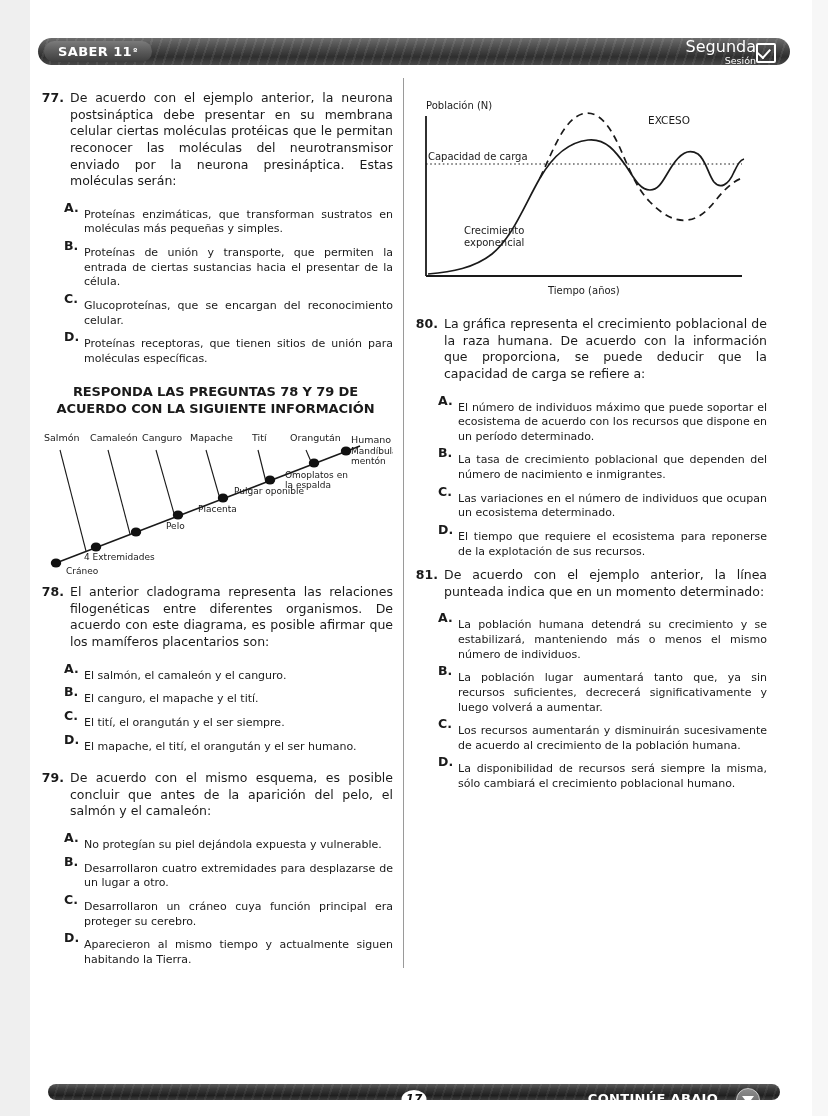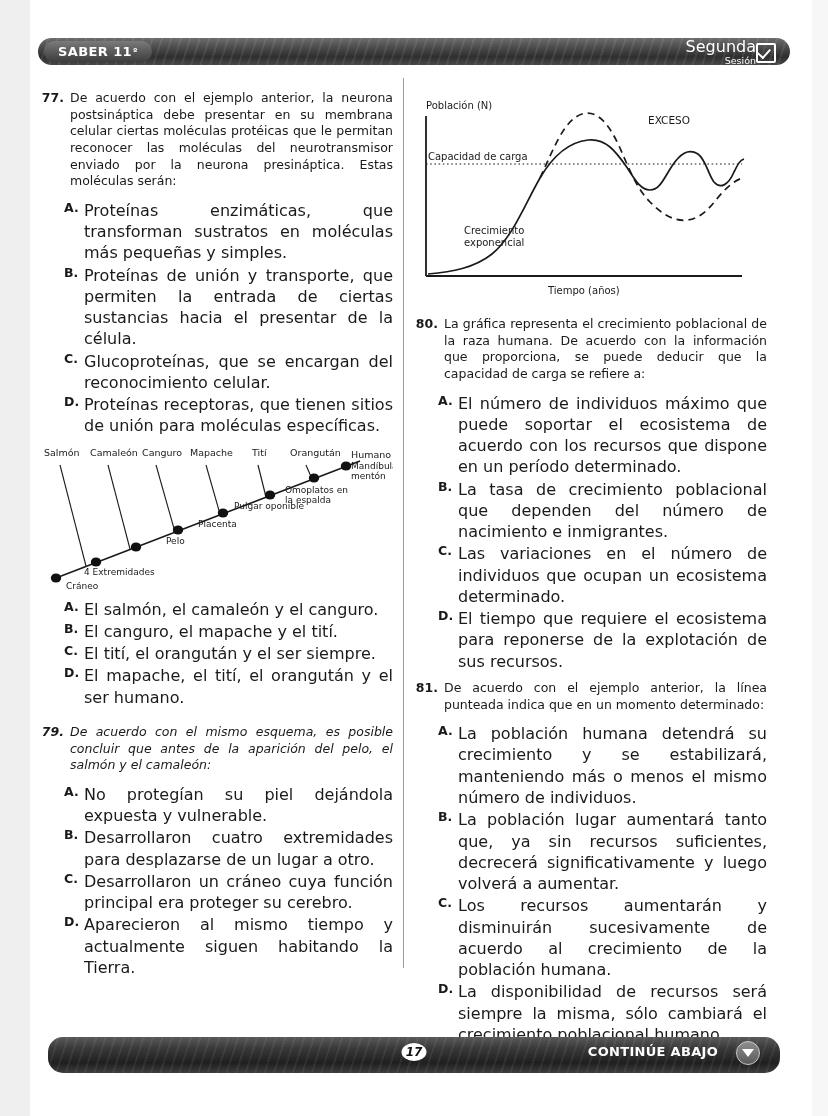--- a/index.html
+++ b/index.html
@@ -152,24 +152,25 @@
   }
   .opt-letter {
     font-weight: bold;
     font-size: 12.5px;
     width: 20px;
     flex: 0 0 20px;
     line-height: 1.33;
   }
   .opt-text {
     flex: 1 1 auto;
-    font-size: 16px;
+    font-size: 11px;
     line-height: 1.33;
     text-align: justify;
     text-justify: inter-word;
+    margin-top: 8px;
   }
   .option:last-child .opt-text { text-align: justify; }
 
   
   .opt-indent { padding-left: 26px; }
 
   
   .section-head {
     text-align: center;
     font-weight: bold;
@@ -179,22 +180,22 @@
     letter-spacing: -0.1px;
   }
 
   
   .figure { margin: 4px 0 10px 0; }
   .figure svg { display: block; }
 
   
   .footer-bar {
     position: absolute;
-    left: 48px; bottom: 43px;
-    width: 732px; height: 36px;
+    left: 48px; bottom: 16px;
+    width: 732px; height: 16px;
     border-radius: 15px;
     background: linear-gradient(180deg,#5a5a5a 0%,#3a3a3a 30%,#1f1f1f 72%,#3d3d3d 100%);
     overflow: hidden;
   }
   .footer-hatch {
     position: absolute;
     left: 0; top: 0; right: 0; bottom: 0;
     background-image: repeating-linear-gradient(
         108deg,
         rgba(255,255,255,0.06) 0px,
@@ -285,20 +286,21 @@
       <div class="option">
         <div class="opt-letter">C.</div>
         <div class="opt-text">Glucoproteínas, que se encargan del reconocimiento celular.</div>
       </div>
       <div class="option">
         <div class="opt-letter">D.</div>
         <div class="opt-text">Proteínas receptoras, que tienen sitios de unión para moléculas específicas.</div>
       </div>
     </div>
 
+    <div class="section-head">RESPONDA LAS PREGUNTAS 78 Y 79 DE ACUERDO CON LA SIGUIENTE INFORMACIÓN</div>
 
     <div class="figure">
       <svg width="355" height="148" viewBox="0 0 355 148">
 
         <line x1="18" y1="137" x2="322" y2="20" stroke="#1a1a1a" stroke-width="1.6"></line>
 
         <line x1="48" y1="125" x2="22" y2="24" stroke="#1a1a1a" stroke-width="1.1"></line>
         <line x1="92" y1="108" x2="70" y2="24" stroke="#1a1a1a" stroke-width="1.1"></line>
         <line x1="137" y1="91" x2="118" y2="24" stroke="#1a1a1a" stroke-width="1.1"></line>
         <line x1="182" y1="73" x2="168" y2="24" stroke="#1a1a1a" stroke-width="1.1"></line>
@@ -331,40 +333,44 @@
           <tspan id="trait5a" x="247" dy="0">Omoplatos en</tspan>
           <tspan id="trait5b" x="247" dy="10">la espalda</tspan>
         </text>
         <text x="313" y="28" font-size="9" font-family="DejaVu Sans, Liberation Sans, sans-serif" fill="#1a1a1a">
           <tspan id="trait6a" x="313" dy="0">Mandíbula con</tspan>
           <tspan id="trait6b" x="313" dy="10">mentón</tspan>
         </text>
       </svg>
     </div>
 
+    <div class="question">
+      <div class="q-num">78.</div>
+      <div class="q-text">El anterior cladograma representa las relaciones filogenéticas entre diferentes organismos. De acuerdo con este diagrama, es posible afirmar que los mamíferos placentarios son:</div>
+    </div>
     <div class="options opt-indent">
       <div class="option">
         <div class="opt-letter">A.</div>
         <div class="opt-text">El salmón, el camaleón y el canguro.</div>
       </div>
       <div class="option">
         <div class="opt-letter">B.</div>
         <div class="opt-text">El canguro, el mapache y el tití.</div>
       </div>
       <div class="option">
         <div class="opt-letter">C.</div>
         <div class="opt-text">El tití, el orangután y el ser siempre.</div>
       </div>
       <div class="option">
         <div class="opt-letter">D.</div>
         <div class="opt-text">El mapache, el tití, el orangután y el ser humano.</div>
       </div>
     </div>
 
-    <div class="question" style="margin-top:16px;font-style:italic;">
+    <div class="question" style="margin-top:16px;">
       <div class="q-num">79.</div>
       <div class="q-text">De acuerdo con el mismo esquema, es posible concluir que antes de la aparición del pelo, el salmón y el camaleón:</div>
     </div>
     <div class="options opt-indent">
       <div class="option">
         <div class="opt-letter">A.</div>
         <div class="opt-text">No protegían su piel dejándola expuesta y vulnerable.</div>
       </div>
       <div class="option">
         <div class="opt-letter">B.</div>

